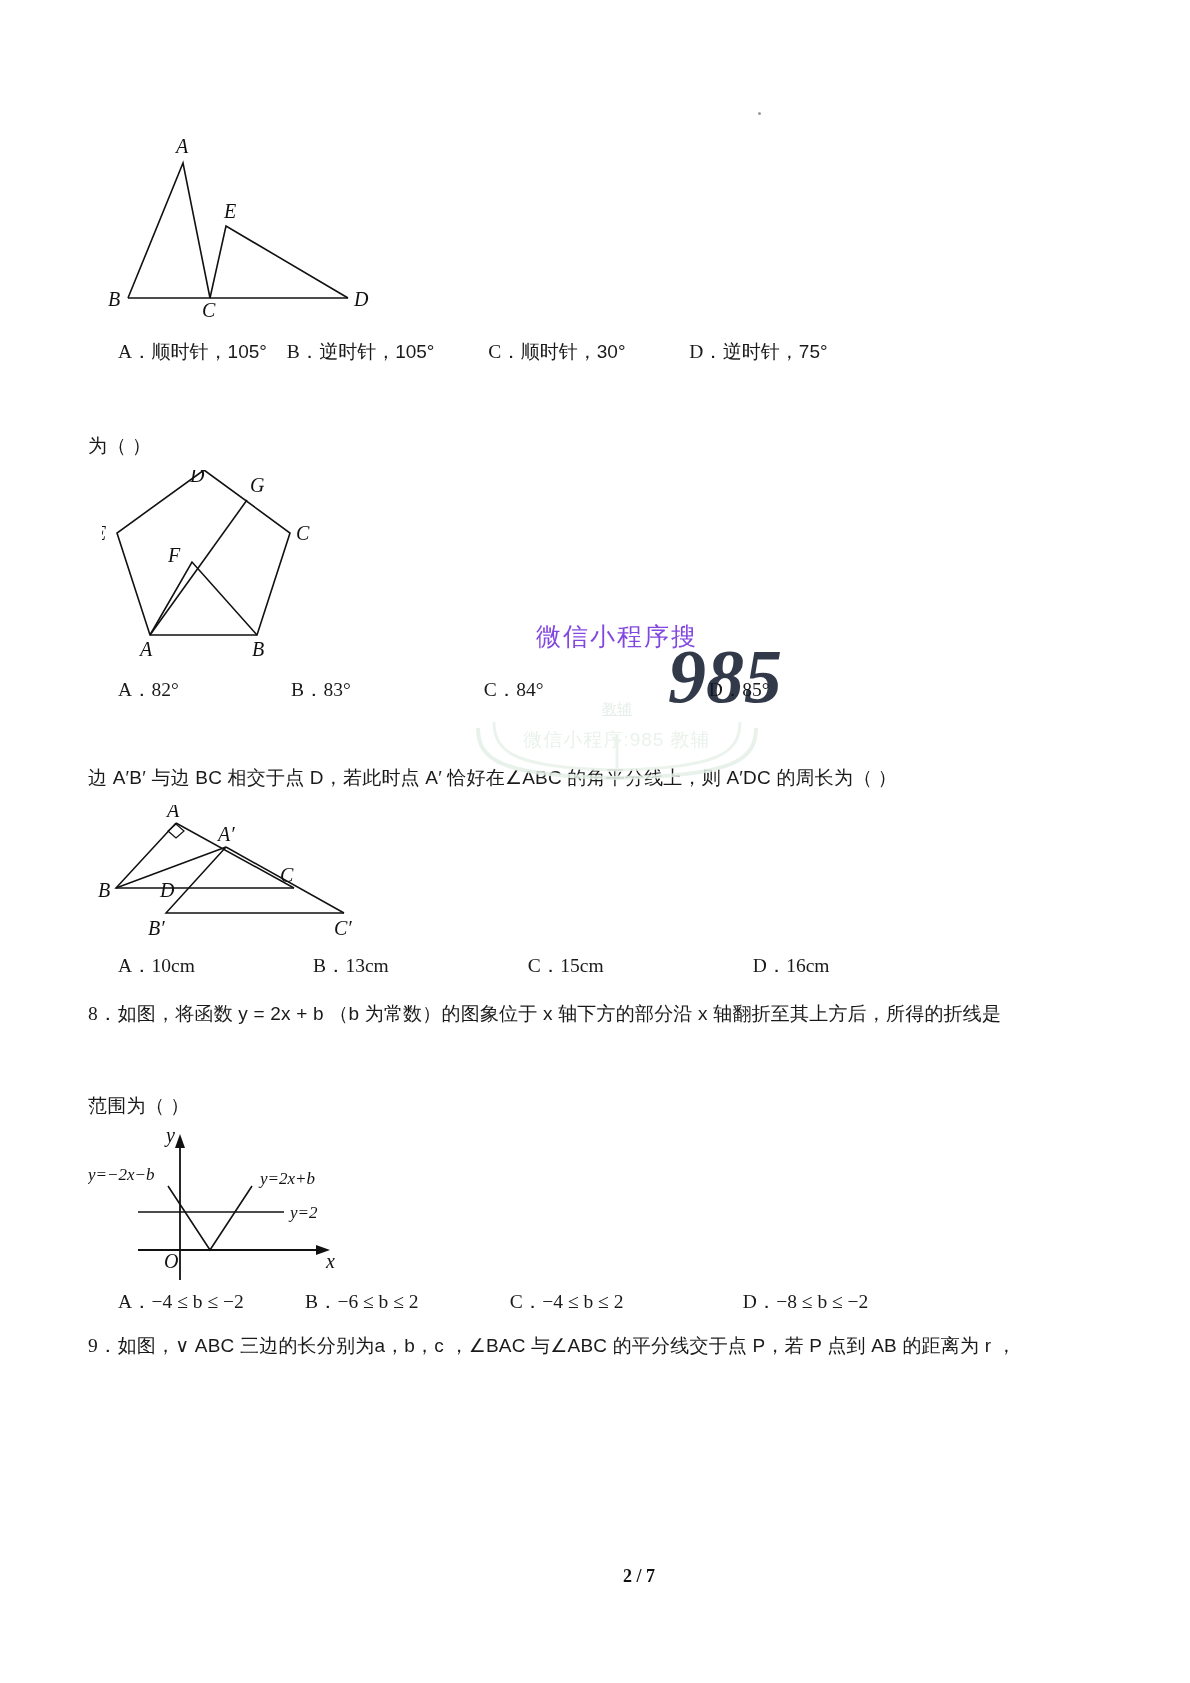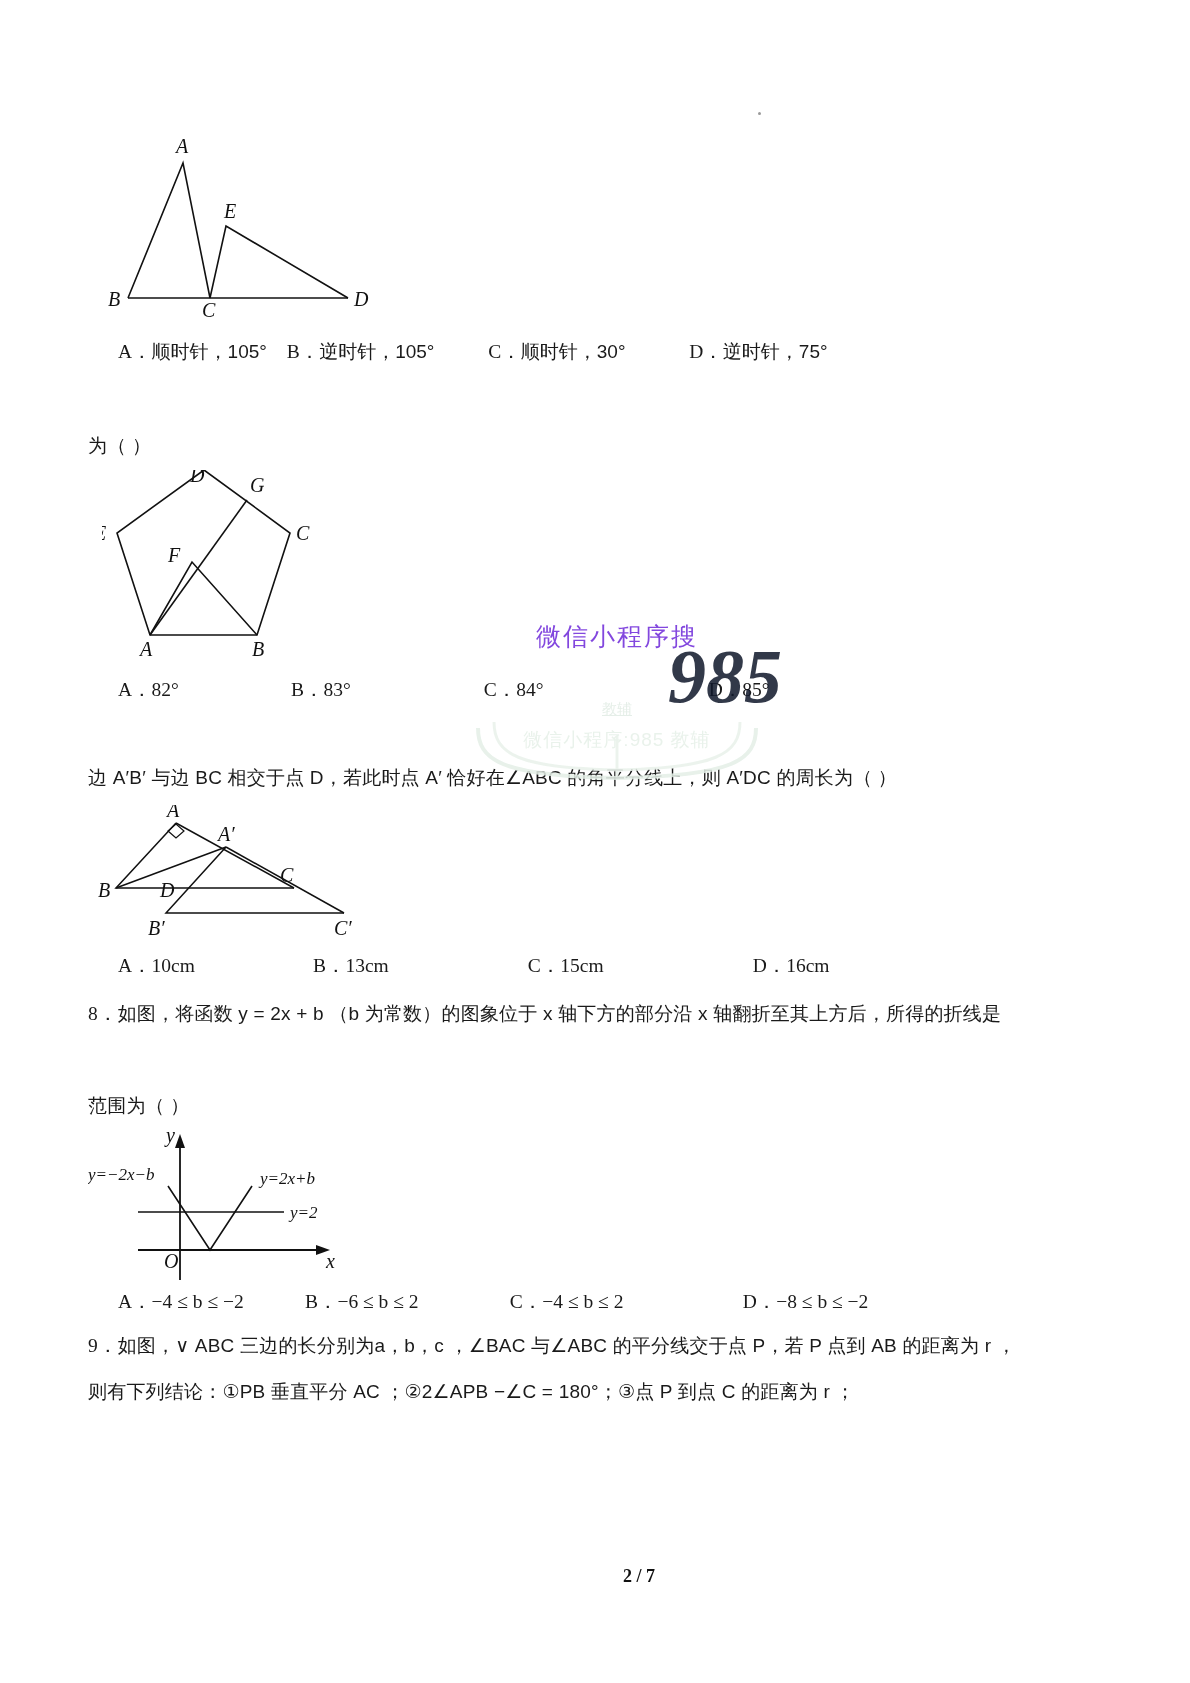--- a/index.html
+++ b/index.html
@@ -289,21 +289,18 @@
     <div class="opts" style="left:30px; top:1288px;">
       <span class="opt" style="width:182px"><span>A．</span><span>−4 ≤ b ≤ −2</span></span>
       <span class="opt" style="width:200px"><span>B．</span><span>−6 ≤ b ≤ 2</span></span>
       <span class="opt" style="width:228px"><span>C．</span><span>−4 ≤ b ≤ 2</span></span>
       <span class="opt"><span>D．</span><span>−8 ≤ b ≤ −2</span></span>
     </div>
 
     <div class="qtext" style="left:0px; top:1332px;">
       <span>9．</span><span class="cjk">如图，∨ ABC 三边的长分别为a，b，c ，∠BAC 与∠ABC 的平分线交于点 P，若 P 点到 AB 的距离为 r ，</span>
     </div>
-    <div class="qtext" style="left:0px; top:1378px;">
-      <span class="cjk">则有下列结论：①PB 垂直平分 AC ；②2∠APB −∠C = 180°；③点 P 到点 C 的距离为 r ；</span>
-    </div>
 
   </div>
 
   <div class="footer">2 / 7</div>
 
 </div>
 
 </body></html>

